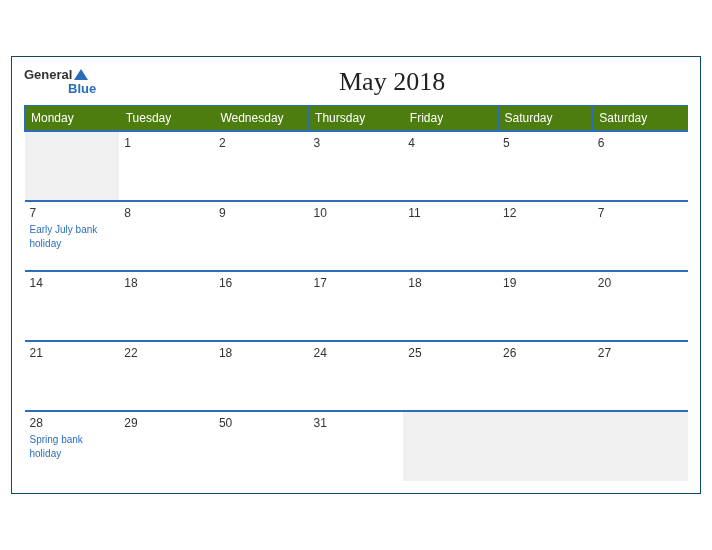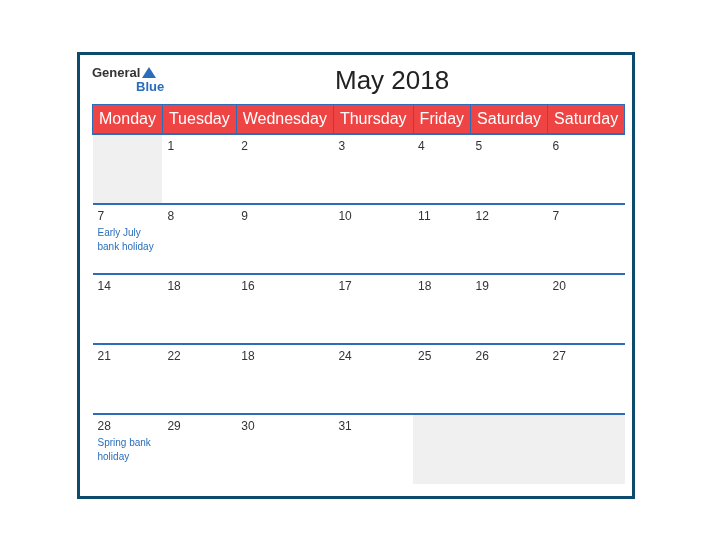--- a/index.html
+++ b/index.html
@@ -6,23 +6,23 @@
     body {
       font-family: Arial, sans-serif;
       background: #fff;
       display: flex;
       justify-content: center;
       align-items: center;
       width: 712px;
       height: 550px;
     }
     .calendar-wrapper {
-      width: 558px;
+      width: 690px;
       background: #fff;
-      border: 3px solid #0c4a6e;
+      border: 1px solid #0c4a6e;
       padding: 10px 12px 12px 12px;
     }
     .calendar-header {
       display: flex;
       align-items: center;
       justify-content: space-between;
       margin-bottom: 8px;
     }
     .logo {
       display: flex;
@@ -49,35 +49,36 @@
       border-bottom: 11px solid #2a6ebb;
       margin-left: 2px;
       vertical-align: middle;
     }
     .calendar-title {
       font-size: 26px;
       font-weight: normal;
       color: #222;
       text-align: center;
       flex: 1;
+      font-family: Liberation Serif, serif;
     }
     .calendar-region {
       font-size: 14px;
       color: #333;
       text-align: right;
       min-width: 120px;
     }
     .calendar-grid {
       width: 100%;
       border-collapse: collapse;
     }
     .calendar-grid thead tr th {
-      background: #ef4444;
+      background: #4d7c0f;
       color: #fff;
-      font-size: 16px;
+      font-size: 12px;
       font-weight: normal;
       padding: 5px 6px;
       text-align: left;
       border: 1px solid #2a6ebb;
     }
     .calendar-grid tbody tr td {
       width: calc(100% / 7);
       height: 70px;
       vertical-align: top;
       padding: 4px 5px;
@@ -223,21 +224,21 @@
           <td>
             <span class="day-number">27</span>
           </td>
         </tr>
         <tr>
           <td><span class="day-number">28</span><span class="holiday-text">Spring bank holiday</span></td>
           <td>
             <span class="day-number">29</span>
           </td>
           <td>
-            <span class="day-number">30</span>
+            <span class="day-number">50</span>
           </td>
           <td>
             <span class="day-number">31</span>
           </td>
           <td class="empty"></td>
           <td class="empty"></td>
           <td class="empty"></td>
         </tr>
       </tbody>
   </table>

